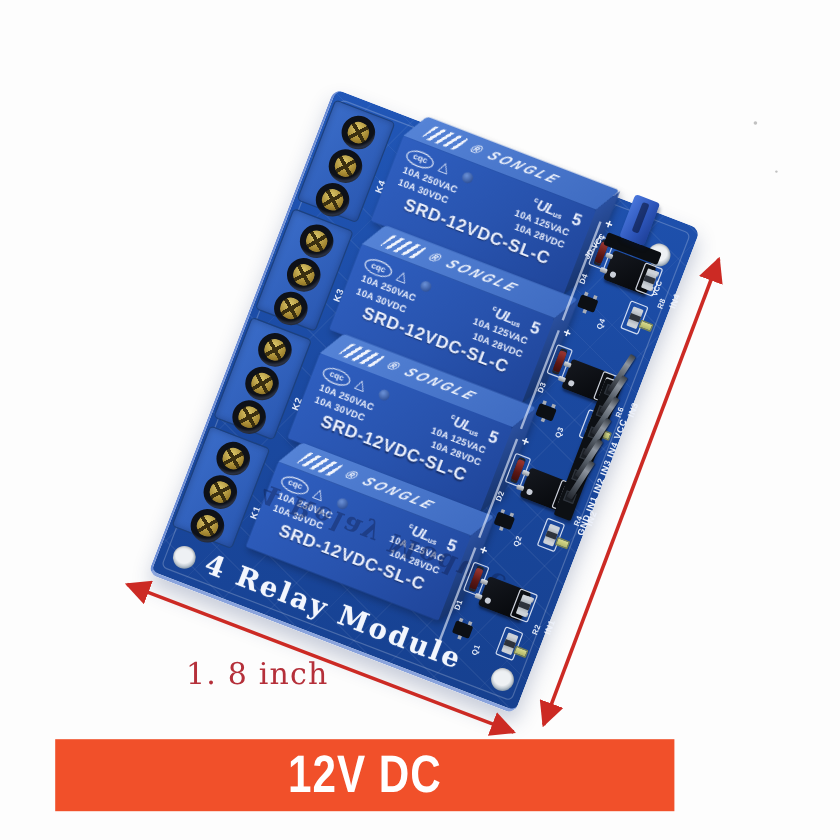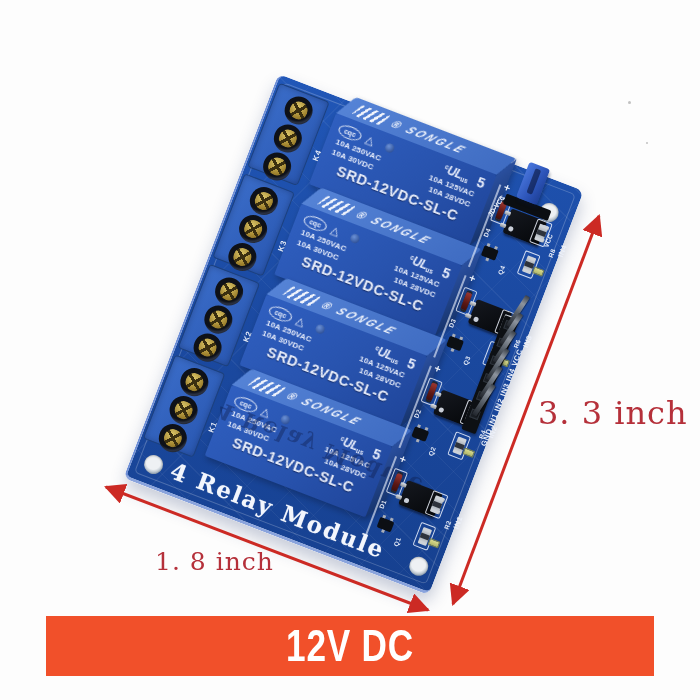--- a/index.html
+++ b/index.html
@@ -6,21 +6,21 @@
   body { margin:0; background:#ffffff; }
   .stage { position:relative; width:700px; height:700px; background:#fdfdfd;
            overflow:hidden; font-family:"Liberation Sans", sans-serif; }
 
   
   .banner-top { position:absolute; left:29px; top:30px; width:642px; height:57px;
     background:var(--banner-black,#0b0b0b); display:flex; align-items:center;
     justify-content:center; z-index:10; outline:1px solid #dedede; }
   .banner-top span { font-weight:700; font-size:46px; color:#fff;
     transform:scaleX(0.72); letter-spacing:1px; white-space:nowrap; }
-  .banner-bottom { position:absolute; left:46px; top:616px; width:608px; height:60px;
+  .banner-bottom { position:absolute; left:46px; top:616px; width:516px; height:60px;
     background:var(--banner-orange,#f1502a); display:flex; align-items:center;
     justify-content:center; z-index:10; }
   .banner-bottom span { font-weight:700; font-size:44px; color:#fff;
     transform:scaleX(0.8); letter-spacing:1px; white-space:nowrap; }
 
   
   .dim { position:absolute; font-family:"DejaVu Serif", serif;
     color:var(--dim-red,#b5303a); z-index:8; white-space:nowrap; }
   .dim-h { left:538px; top:394px; font-size:32px; letter-spacing:1px; }
   .dim-w { left:155px; top:547px; font-size:25px; letter-spacing:1px; }
@@ -444,21 +444,20 @@
   <svg class="arrows" width="700" height="700" viewBox="0 0 700 700">
     <defs>
       <marker id="ah" viewBox="0 0 10 10" refX="9" refY="5" markerWidth="7" markerHeight="7" orient="auto-start-reverse">
         <path d="M0,0 L10,5 L0,10 z" fill="#cc2a24"></path>
       </marker>
     </defs>
     <line x1="599" y1="216" x2="453" y2="604" stroke="#cc2a24" stroke-width="3" marker-start="url(#ah)" marker-end="url(#ah)"></line>
     <line x1="106" y1="487" x2="428" y2="610" stroke="#cc2a24" stroke-width="3" marker-start="url(#ah)" marker-end="url(#ah)"></line>
   </svg>
 
-  <div class="dim dim-h">3. 3 inch</div>
   <div class="dim dim-w">1. 8 inch</div>
 
   <div class="speck" style="left:628px; top:101px; width:3px; height:3px;"></div>
   <div class="speck" style="left:646px; top:142px; width:2px; height:2px;"></div>
 
   <div class="banner-bottom">
     <span>12V DC</span>
   </div>
 
 </div>

